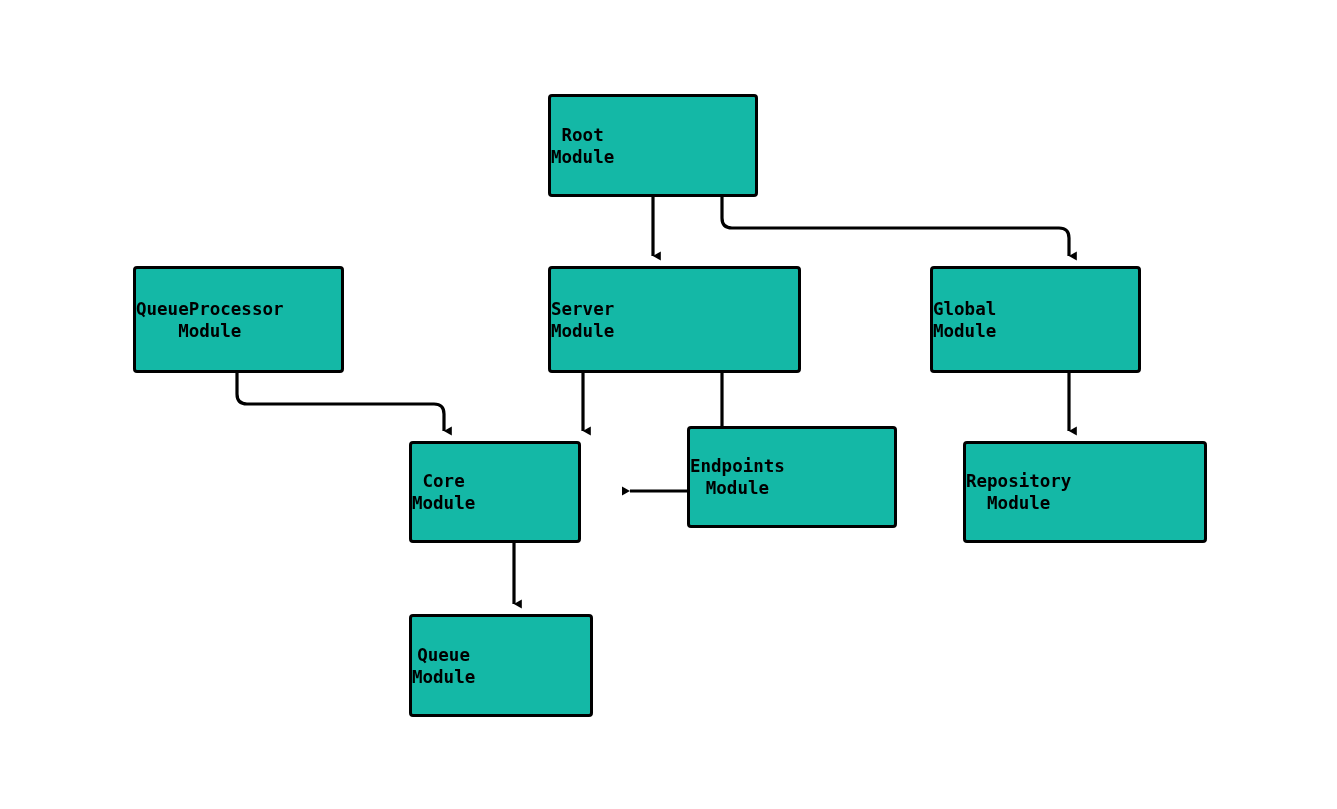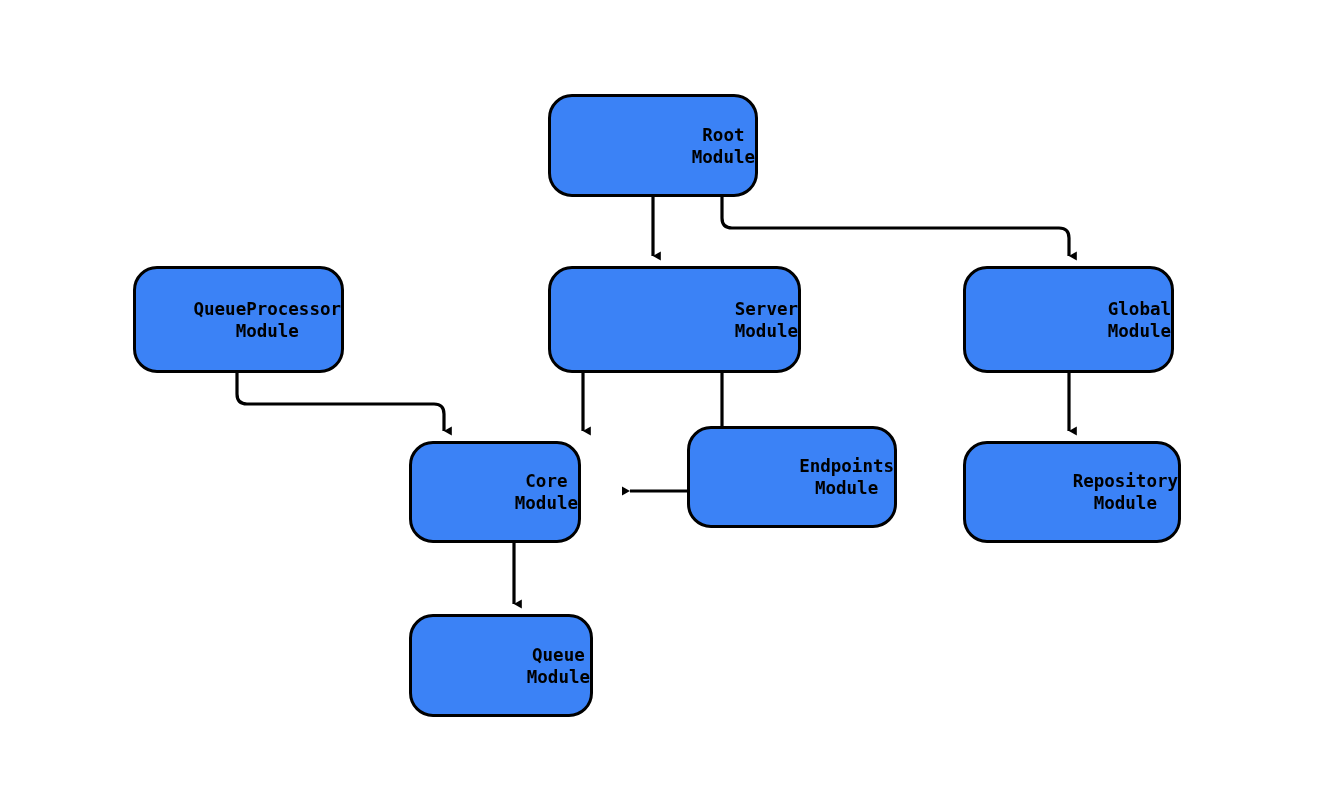--- a/index.html
+++ b/index.html
@@ -21,26 +21,26 @@
   #edge-layer {
     position: absolute;
     left: 0;
     top: 0;
     width: 1337px;
     height: 809px;
   }
   .node-box {
     position: absolute;
     box-sizing: border-box;
-    background: #3b82f6;
+    background: #14b8a6;
     border: 3.2px solid #000000;
-    border-radius: 24px;
+    border-radius: 4px;
     display: flex;
     align-items: center;
-    justify-content: flex-end;
+    justify-content: flex-start;
     z-index: 2;
   }
   .node-label {
     font-family: "DejaVu Sans Mono", "Liberation Mono", monospace;
     font-size: 17.5px;
     line-height: 22px;
     font-weight: 700;
     color: #000000;
     text-align: center;
     letter-spacing: 0px;
@@ -92,36 +92,36 @@
   <div class="node-box" id="node-queueprocessor" style="left:133px; top:266px; width:211px; height:107px;">
     <span class="node-label">QueueProcessor
 Module</span>
   </div>
 
   <div class="node-box" id="node-server" style="left:548px; top:266px; width:253px; height:107px;">
     <span class="node-label">Server
 Module</span>
   </div>
 
-  <div class="node-box" id="node-global" style="left:963px; top:266px; width:211px; height:107px;">
+  <div class="node-box" id="node-global" style="left:930px; top:266px; width:211px; height:107px;">
     <span class="node-label">Global
 Module</span>
   </div>
 
   <div class="node-box" id="node-core" style="left:409px; top:441px; width:172px; height:102px;">
     <span class="node-label">Core
 Module</span>
   </div>
 
   <div class="node-box" id="node-endpoints" style="left:687px; top:426px; width:210px; height:102px;">
     <span class="node-label">Endpoints
 Module</span>
   </div>
 
-  <div class="node-box" id="node-repository" style="left:963px; top:441px; width:218px; height:102px;">
+  <div class="node-box" id="node-repository" style="left:963px; top:441px; width:244px; height:102px;">
     <span class="node-label">Repository
 Module</span>
   </div>
 
   <div class="node-box" id="node-queue" style="left:409px; top:614px; width:184px; height:103px;">
     <span class="node-label">Queue
 Module</span>
   </div>
 
 </div>

